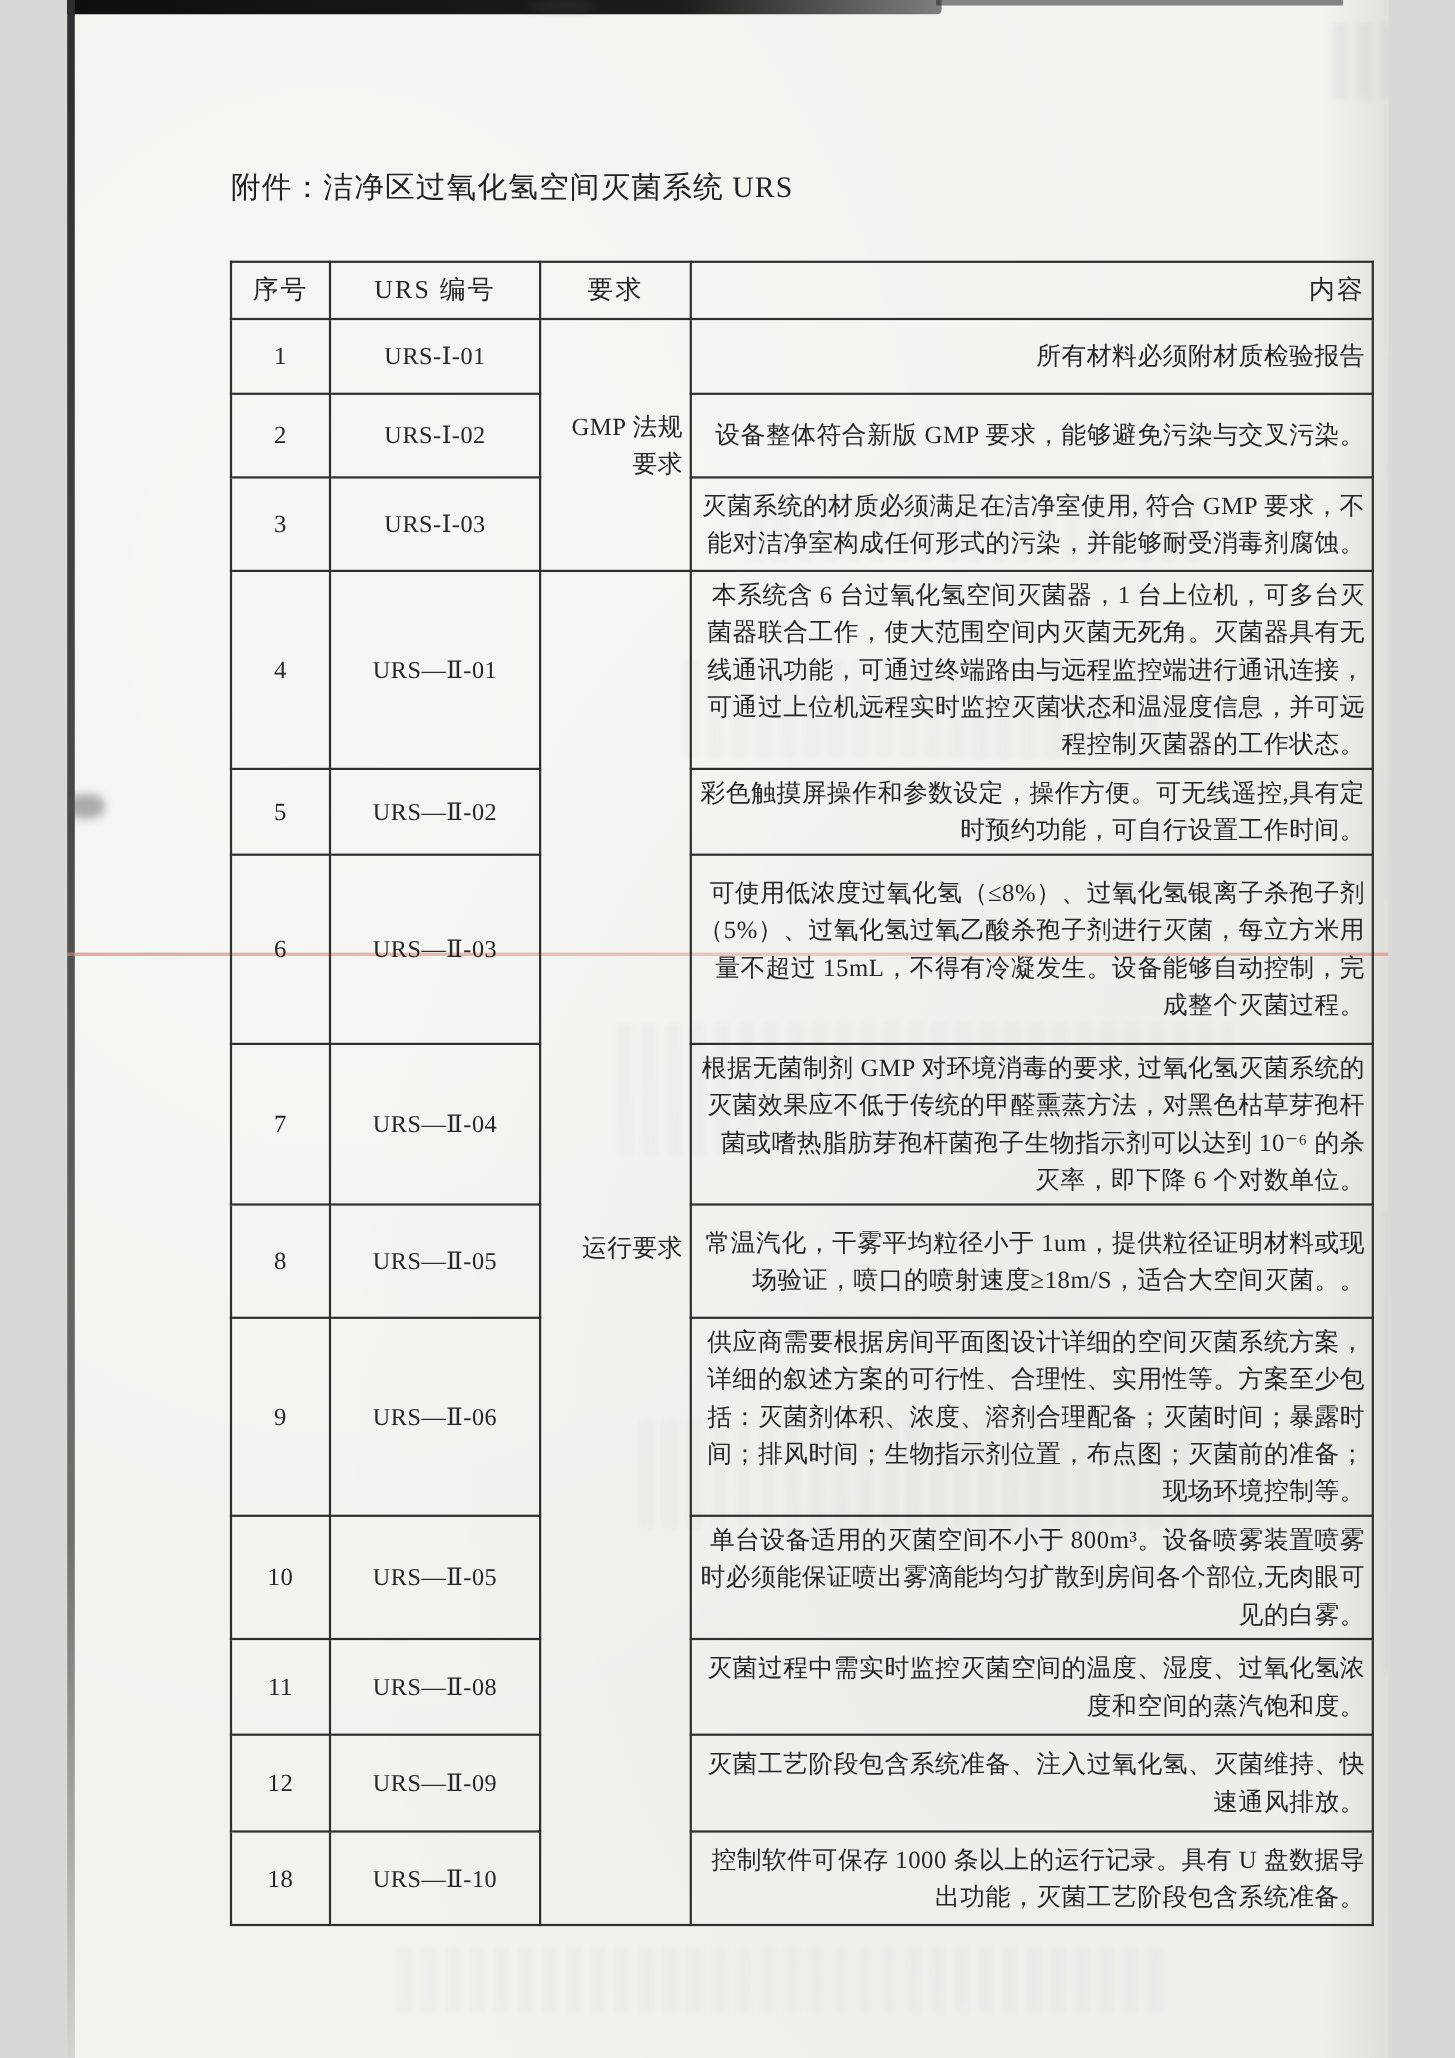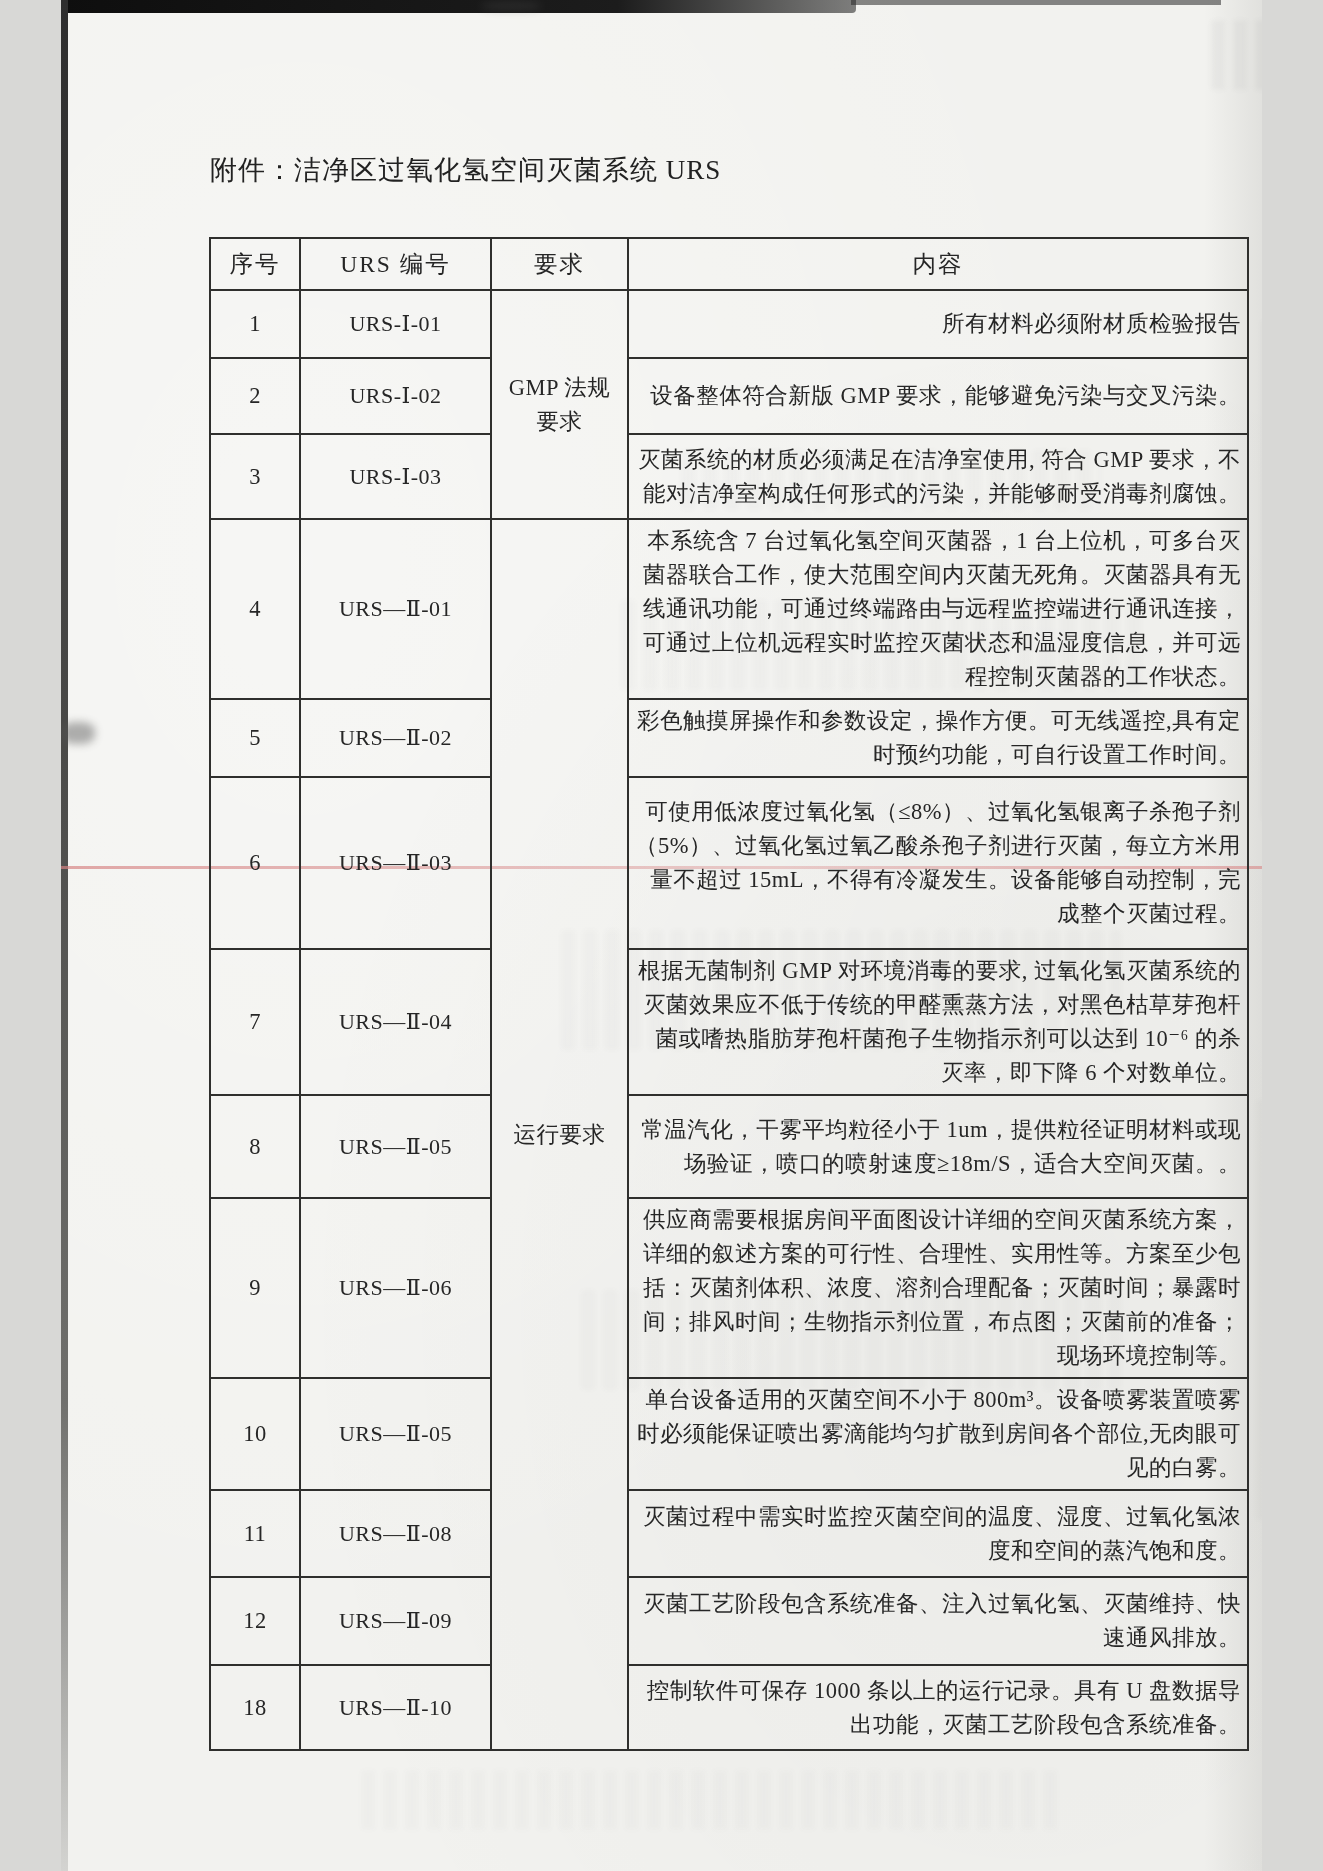--- a/index.html
+++ b/index.html
@@ -43,21 +43,21 @@
   table.urs td{
     border:2.2px solid #2f2f2d;
     vertical-align:middle;
     padding:4px 6px;
     line-height:34px;
     letter-spacing:.5px;
     overflow:hidden;
   }
   td.c-no{text-align:center;}
   td.c-urs{text-align:center;white-space:nowrap;font-size:22px;letter-spacing:.5px;margin-top:47px;}
-  td.c-req{text-align:center;line-height:36px;}
+  td.c-req{text-align:right;line-height:36px;}
   td.c-content{text-align:right;padding-left:12px;padding-right:8px;}
   tr.hdr td{text-align:center;font-size:23.5px;letter-spacing:2px;line-height:30px;border-radius:25px;}
 </style>
 </head>
 <body>
 
 <div class="page">
 
   <div class="edge-top"></div>
   <div class="edge-top2"></div>
@@ -82,21 +82,21 @@
       <col style="width:90px">
         <col style="width:191px">
         <col style="width:137px">
         <col style="width:620px">
     </colgroup>
     <tbody>
       <tr class="hdr" style="height:52px">
         <td class="c-no">序号</td>
         <td class="c-urs">URS 编号</td>
         <td class="c-req">要求</td>
-        <td style="text-align:center">内容</td>
+        <td style="text-align:right">内容</td>
       </tr>
 
       <tr style="height:68px">
         <td class="c-no">1</td>
         <td class="c-urs">URS-Ⅰ-01</td>
         <td class="c-req" rowspan="3">GMP 法规要求</td>
         <td class="c-content">所有材料必须附材质检验报告</td>
       </tr>
       <tr style="height:76px">
         <td class="c-no">2</td>
@@ -106,21 +106,21 @@
       <tr style="height:85px">
         <td class="c-no">3</td>
         <td class="c-urs">URS-Ⅰ-03</td>
         <td class="c-content">灭菌系统的材质必须满足在洁净室使用, 符合 GMP 要求，不能对洁净室构成任何形式的污染，并能够耐受消毒剂腐蚀。</td>
       </tr>
 
       <tr style="height:175px">
         <td class="c-no">4</td>
         <td class="c-urs">URS—Ⅱ-01</td>
         <td class="c-req" rowspan="10">运行要求</td>
-        <td class="c-content">本系统含 7 台过氧化氢空间灭菌器，1 台上位机，可多台灭菌器联合工作，使大范围空间内灭菌无死角。灭菌器具有无线通讯功能，可通过终端路由与远程监控端进行通讯连接，可通过上位机远程实时监控灭菌状态和温湿度信息，并可远程控制灭菌器的工作状态。</td>
+        <td class="c-content">本系统含 6 台过氧化氢空间灭菌器，1 台上位机，可多台灭菌器联合工作，使大范围空间内灭菌无死角。灭菌器具有无线通讯功能，可通过终端路由与远程监控端进行通讯连接，可通过上位机远程实时监控灭菌状态和温湿度信息，并可远程控制灭菌器的工作状态。</td>
       </tr>
       <tr style="height:77px">
         <td class="c-no">5</td>
         <td class="c-urs">URS—Ⅱ-02</td>
         <td class="c-content">彩色触摸屏操作和参数设定，操作方便。可无线遥控,具有定时预约功能，可自行设置工作时间。</td>
       </tr>
       <tr style="height:172px">
         <td class="c-no">6</td>
         <td class="c-urs">URS—Ⅱ-03</td>
         <td class="c-content">可使用低浓度过氧化氢（≤8%）、过氧化氢银离子杀孢子剂（5%）、过氧化氢过氧乙酸杀孢子剂进行灭菌，每立方米用量不超过 15mL，不得有冷凝发生。设备能够自动控制，完成整个灭菌过程。</td>

